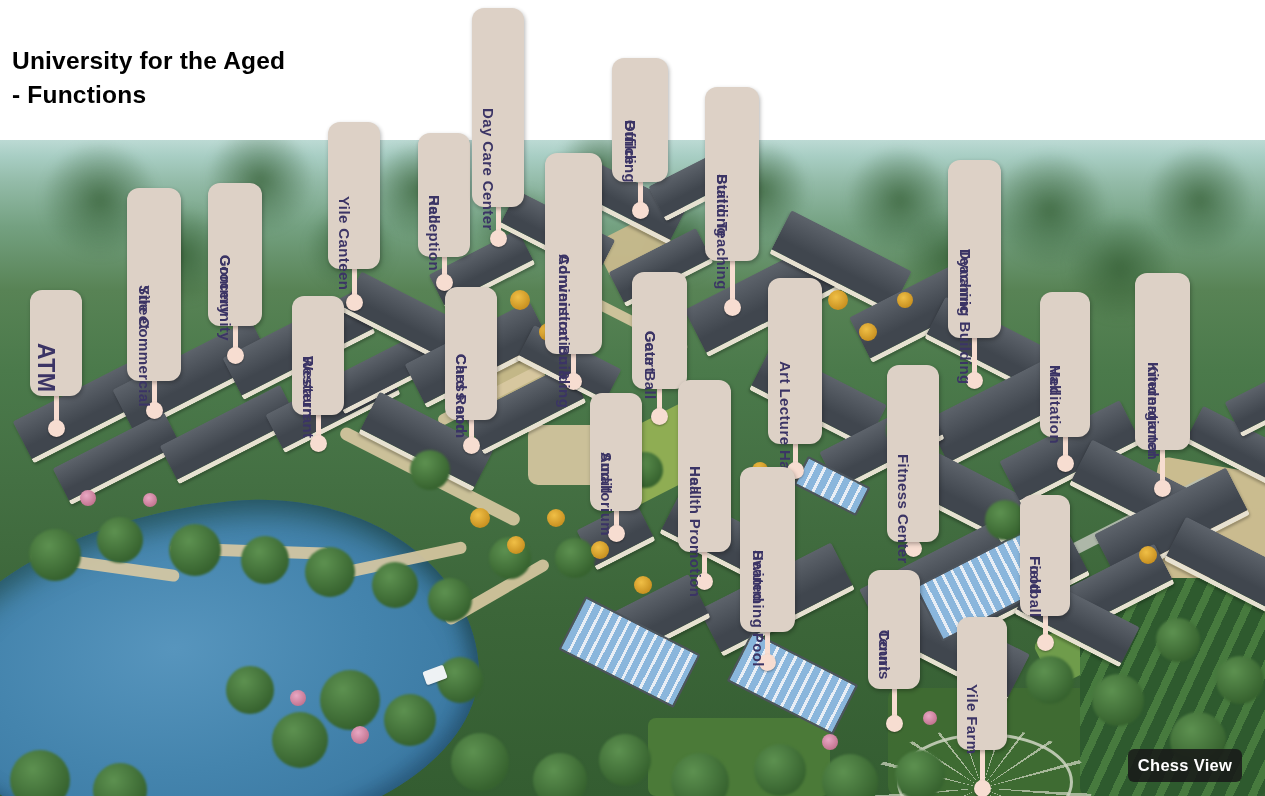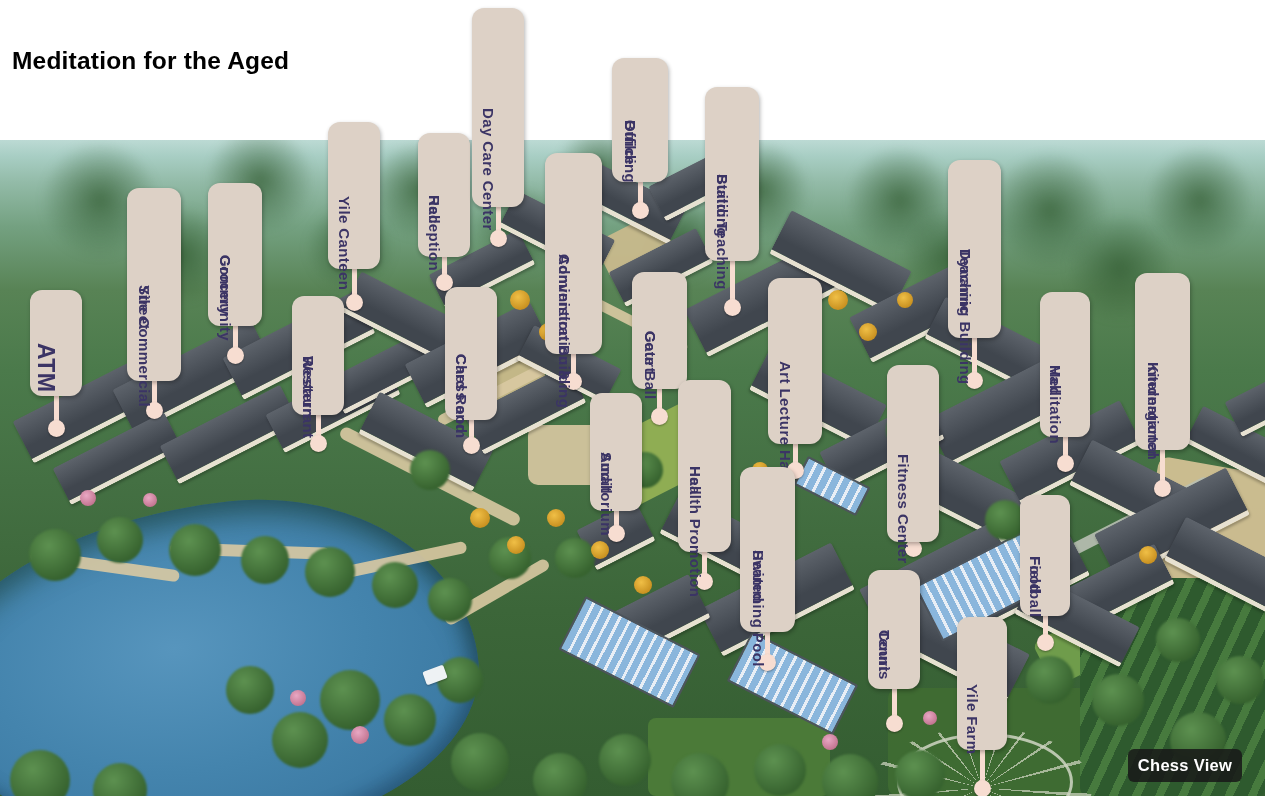--- a/index.html
+++ b/index.html
@@ -57,21 +57,22 @@
   
   .badge{left:1128px;top:609px;width:114px;height:33px;z-index:15;
     background:rgba(24,24,24,.85);border-radius:6px;display:flex;align-items:center;justify-content:center;}
   .badge span{color:var(--badge-text,#fff);font-weight:bold;font-size:16.5px;letter-spacing:.3px;}
 </style>
 </head>
 <body>
 
 <div class="stage">
   <div class="title">
-    <div>Meditation for the Aged</div>
+    <div>University for the Aged</div>
+    <div>- Functions</div>
   </div>
 
   <div class="photo">
     <div class="lake"></div>
     <div id="scenery">
         <div class="forest-blob" style="left: 40px; top: 0px; width: 120px; height: 120px;"></div>
         <div class="forest-blob" style="left: 205px; top: -15px; width: 110px; height: 110px;"></div>
         <div class="forest-blob" style="left: 370px; top: 0px; width: 100px; height: 100px;"></div>
         <div class="forest-blob" style="left: 555px; top: -15px; width: 90px; height: 90px;"></div>
         <div class="forest-blob" style="left: 710px; top: 0px; width: 100px; height: 100px;"></div>

